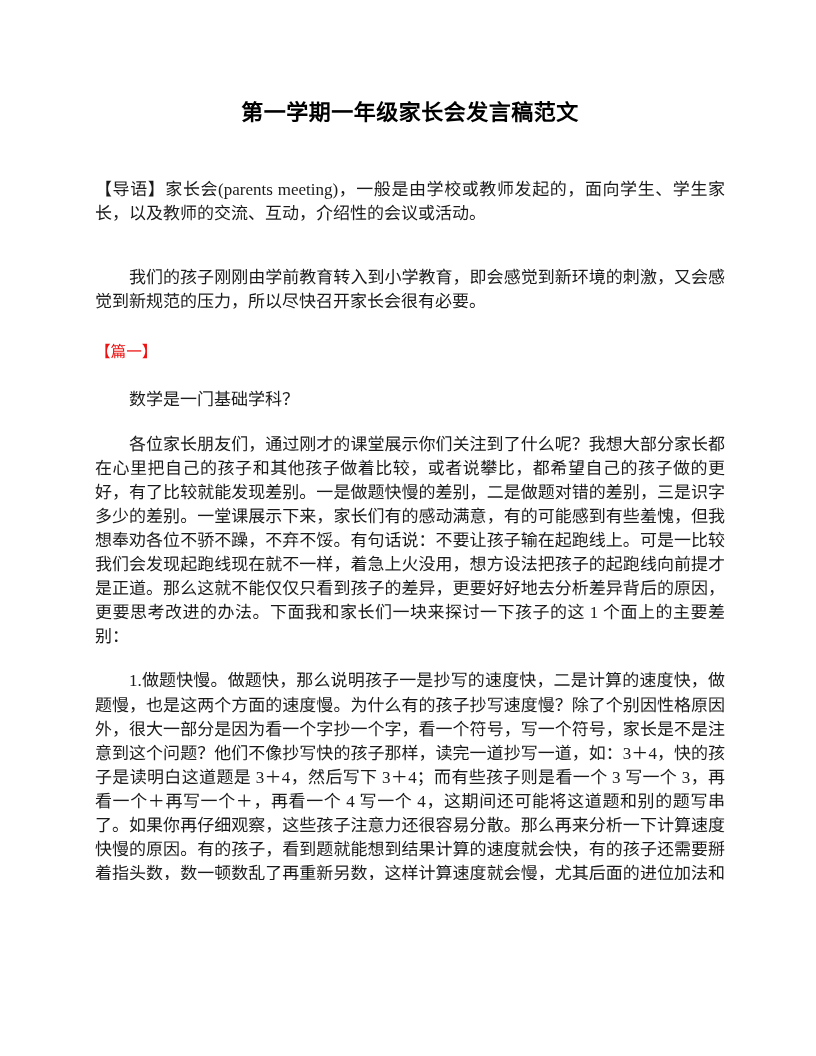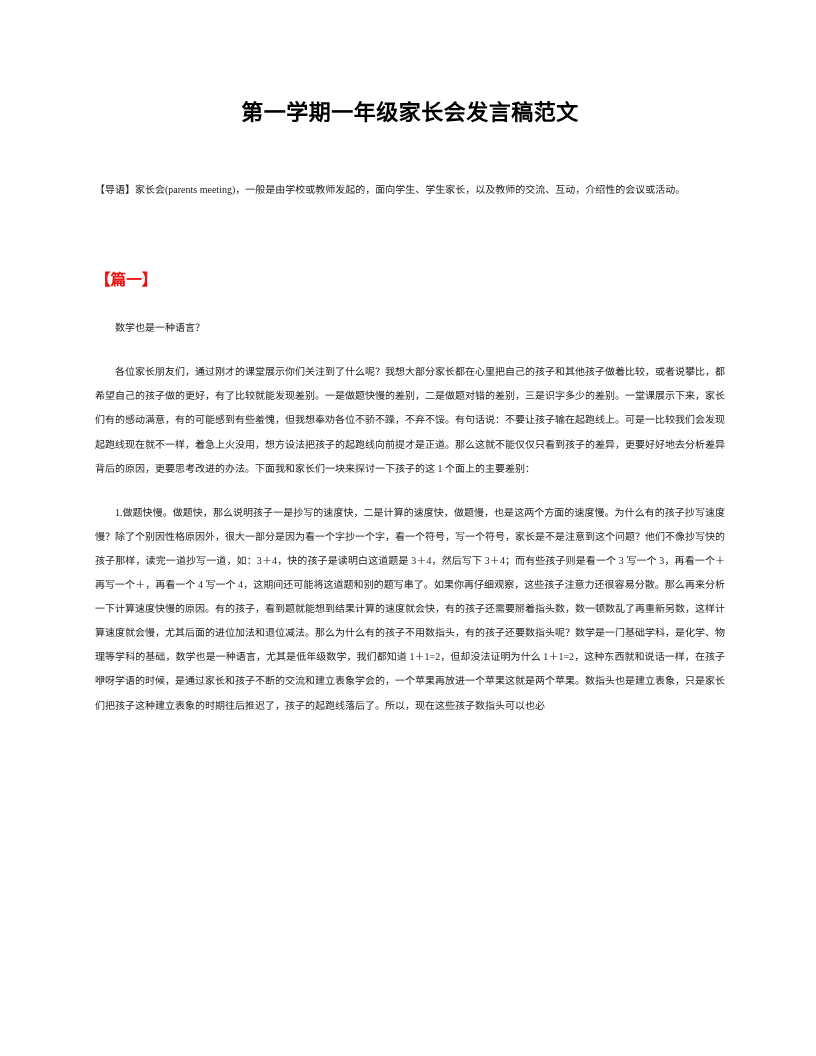--- a/index.html
+++ b/index.html
@@ -31,66 +31,67 @@
     padding: 0;
     font-size: 22px;
     font-weight: bold;
     line-height: 30px;
     text-align: center;
     letter-spacing: 0.5px;
     padding-top: 98px;
   }
   .para {
     margin: 0;
-    font-size: 10px;
+    font-size: 17px;
     line-height: 24.1px;
     text-align: justify;
     text-justify: inter-ideograph;
     color: #1a1a1a;
   }
   .para.indent {
     text-indent: 2em;
   }
   .spacer-intro { height: 50px; }
   .spacer-sm    { height: 20px; }
   .spacer-md    { height: 24px; }
   .spacer-lg    { height: 26px; }
   .section-tag {
     margin: 0;
     font-size: 15.6px;
     line-height: 24.1px;
-    font-weight: bold;
+    font-weight: normal;
     color: #ee1111;
   }
 </style>
 </head>
 <body>
 
 <div class="page">
   <div class="content">
 
     <h1 class="doc-title">第一学期一年级家长会发言稿范文</h1>
 
     <div class="spacer-intro"></div>
 
     <p class="para">【导语】家长会(parents meeting)，一般是由学校或教师发起的，面向学生、学生家长，以及教师的交流、互动，介绍性的会议或活动。</p>
 
     <div class="spacer-sm"></div>
 
 
     <div class="spacer-sm"></div>
 
+    <p class="para indent">我们的孩子刚刚由学前教育转入到小学教育，即会感觉到新环境的刺激，又会感觉到新规范的压力，所以尽快召开家长会很有必要。</p>
 
     <div class="spacer-lg"></div>
 
     <p class="section-tag">【篇一】</p>
 
     <div class="spacer-md"></div>
 
-    <p class="para indent">数学也是一种语言？</p>
+    <p class="para indent">数学是一门基础学科？</p>
 
     <div class="spacer-sm"></div>
 
     <p class="para indent">各位家长朋友们，通过刚才的课堂展示你们关注到了什么呢？我想大部分家长都在心里把自己的孩子和其他孩子做着比较，或者说攀比，都希望自己的孩子做的更好，有了比较就能发现差别。一是做题快慢的差别，二是做题对错的差别，三是识字多少的差别。一堂课展示下来，家长们有的感动满意，有的可能感到有些羞愧，但我想奉劝各位不骄不躁，不弃不馁。有句话说：不要让孩子输在起跑线上。可是一比较我们会发现起跑线现在就不一样，着急上火没用，想方设法把孩子的起跑线向前提才是正道。那么这就不能仅仅只看到孩子的差异，更要好好地去分析差异背后的原因，更要思考改进的办法。下面我和家长们一块来探讨一下孩子的这 1 个面上的主要差别：</p>
 
     <div class="spacer-sm"></div>
 
     <p class="para indent">1.做题快慢。做题快，那么说明孩子一是抄写的速度快，二是计算的速度快，做题慢，也是这两个方面的速度慢。为什么有的孩子抄写速度慢？除了个别因性格原因外，很大一部分是因为看一个字抄一个字，看一个符号，写一个符号，家长是不是注意到这个问题？他们不像抄写快的孩子那样，读完一道抄写一道，如：3＋4，快的孩子是读明白这道题是 3＋4，然后写下 3＋4；而有些孩子则是看一个 3 写一个 3，再看一个＋再写一个＋，再看一个 4 写一个 4，这期间还可能将这道题和别的题写串了。如果你再仔细观察，这些孩子注意力还很容易分散。那么再来分析一下计算速度快慢的原因。有的孩子，看到题就能想到结果计算的速度就会快，有的孩子还需要掰着指头数，数一顿数乱了再重新另数，这样计算速度就会慢，尤其后面的进位加法和退位减法。那么为什么有的孩子不用数指头，有的孩子还要数指头呢？数学是一门基础学科，是化学、物理等学科的基础，数学也是一种语言，尤其是低年级数学，我们都知道 1＋1=2，但却没法证明为什么 1＋1=2，这种东西就和说话一样，在孩子咿呀学语的时候，是通过家长和孩子不断的交流和建立表象学会的，一个苹果再放进一个苹果这就是两个苹果。数指头也是建立表象，只是家长们把孩子这种建立表象的时期往后推迟了，孩子的起跑线落后了。所以，现在这些孩子数指头可以也必</p>
 
   </div>

